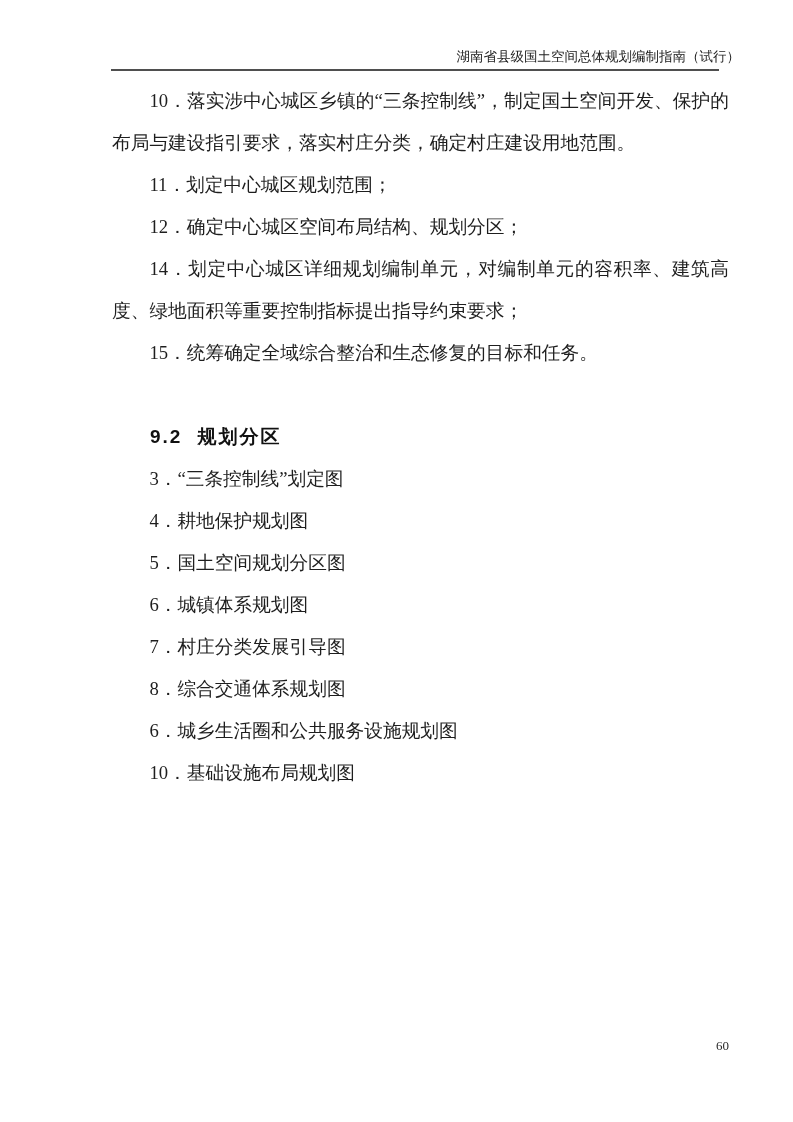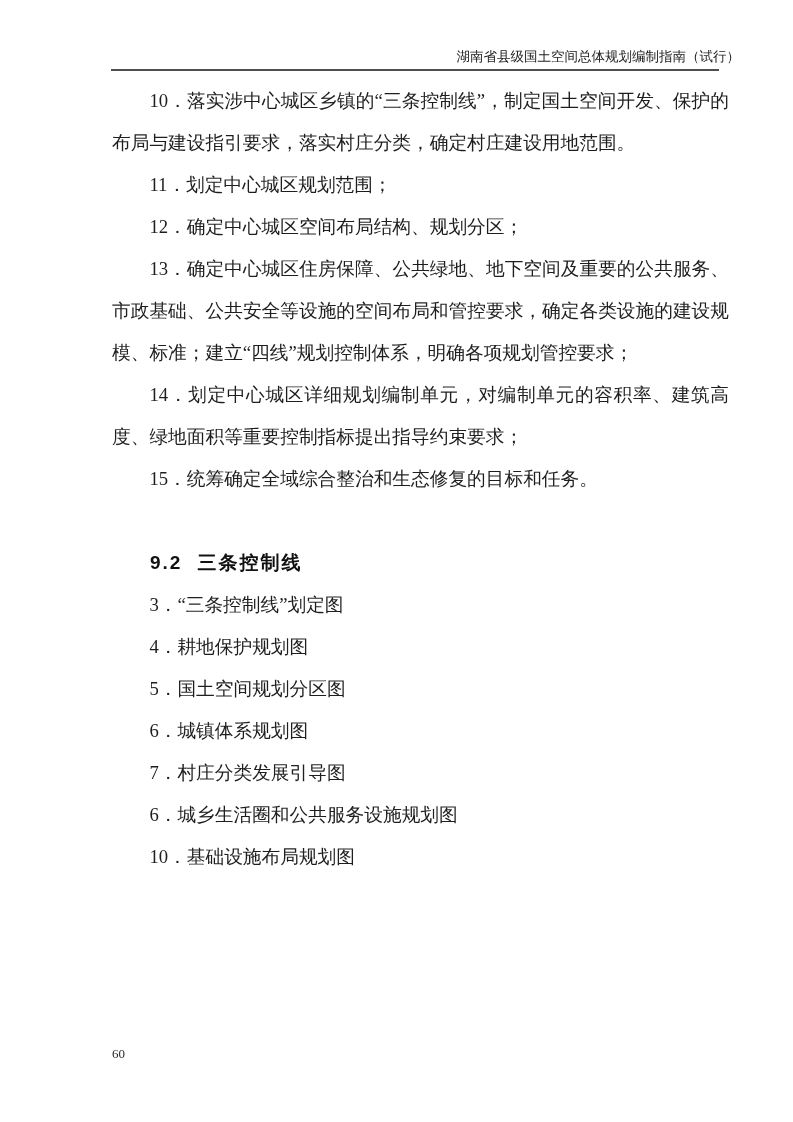--- a/index.html
+++ b/index.html
@@ -69,54 +69,53 @@
     margin: 0;
     text-indent: 2em;
     line-height: 42px;
   }
   
   .page-number {
     position: absolute;
     top: 1037px;
     left: 112px;
     width: 617px;
-    text-align: left;
+    text-align: right;
     font-size: 13px;
     line-height: 18px;
     color: #2a2a2a;
-    margin-top: 8px;
   }
 </style>
 </head>
 <body>
 
 <div class="page">
 
   <div class="page-header">
     <span class="header-title">湖南省县级国土空间总体规划编制指南（试行）</span>
   </div>
 
   <div class="content">
 
     <p class="para">10．落实涉中心城区乡镇的“三条控制线”，制定国土空间开发、保护的布局与建设指引要求，落实村庄分类，确定村庄建设用地范围。</p>
     <p class="para">11．划定中心城区规划范围；</p>
     <p class="para">12．确定中心城区空间布局结构、规划分区；</p>
-    <p class="para">13．确定中心城区住房保障、公共绿地、地下空间及重要的公共服务、市政基础、公共安全等设施的空间布局和管控要求，确定各类设施的建设规模、标准；建立“四线”规划控制体系，明确各项规划管控要求；</p>
     <p class="para">14．划定中心城区详细规划编制单元，对编制单元的容积率、建筑高度、绿地面积等重要控制指标提出指导约束要求；</p>
     <p class="para">15．统筹确定全域综合整治和生态修复的目标和任务。</p>
 
     <div class="section-heading">
-      <span class="section-number">9.2</span><span class="section-title">三条控制线</span>
+      <span class="section-number">9.2</span><span class="section-title">规划分区</span>
     </div>
 
     <div class="fig-item">3．“三条控制线”划定图</div>
     <div class="fig-item">4．耕地保护规划图</div>
     <div class="fig-item">5．国土空间规划分区图</div>
     <div class="fig-item">6．城镇体系规划图</div>
     <div class="fig-item">7．村庄分类发展引导图</div>
+    <div class="fig-item">8．综合交通体系规划图</div>
     <div class="fig-item">6．城乡生活圈和公共服务设施规划图</div>
     <div class="fig-item">10．基础设施布局规划图</div>
 
   </div>
 
   <div class="page-number">60</div>
 
 </div>
 
 </body></html>

